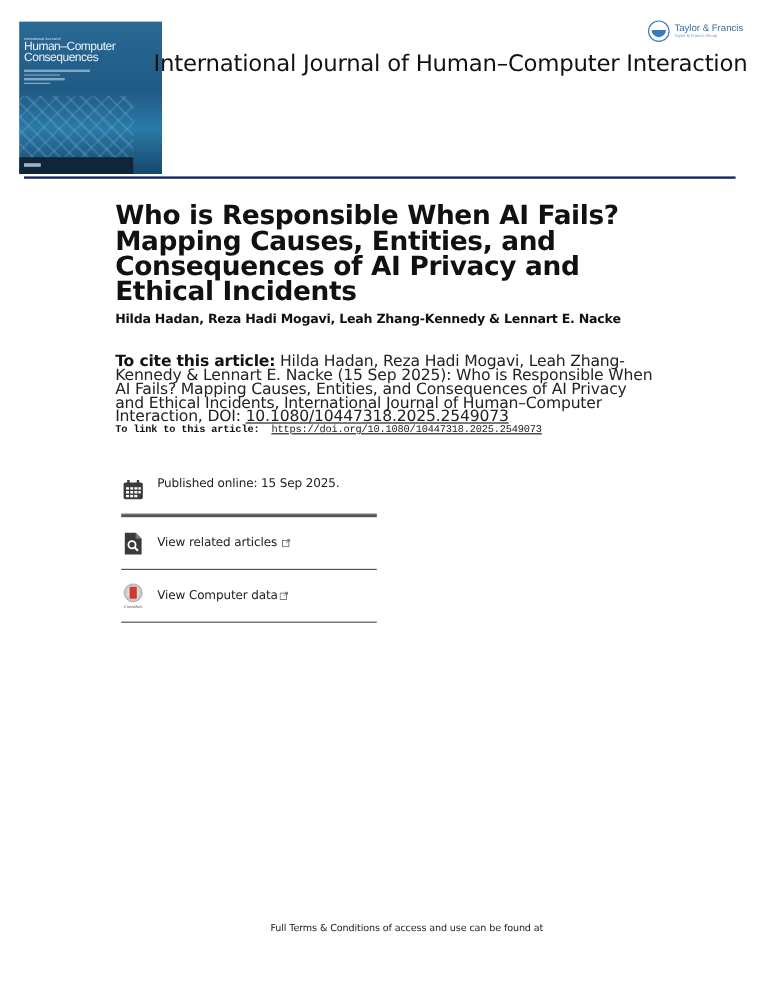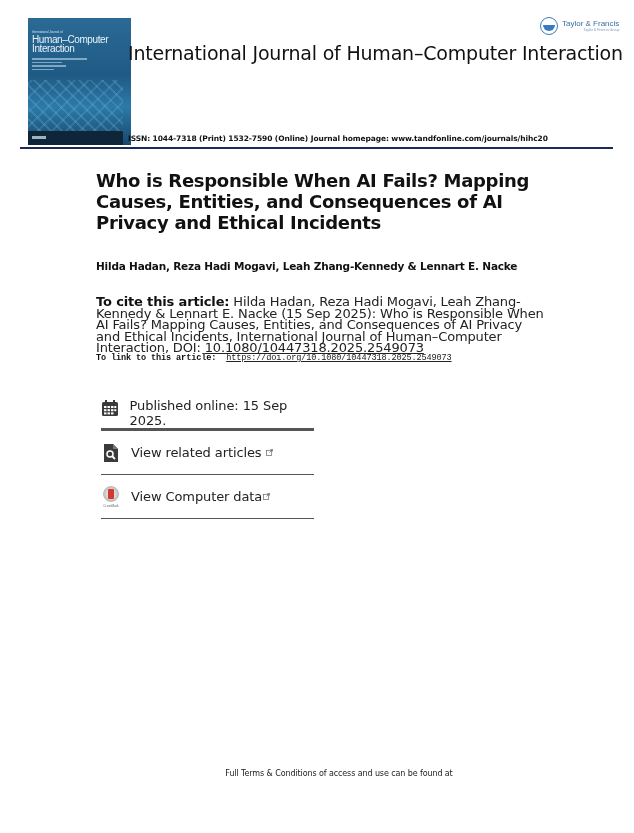--- a/index.html
+++ b/index.html
@@ -5,38 +5,38 @@
   * { margin: 0; padding: 0; box-sizing: border-box; }
   html, body {
     width: 634px; height: 833px; background: #ffffff;
     font-family: "Liberation Sans", "DejaVu Sans", sans-serif;
     color: #1a1a1a; overflow: hidden;
   }
   .page { position: relative; width: 634px; height: 833px; }
 
   
   .cover {
-    position: absolute; left: 28px; top: 18px; width: 103px; height: 127px;
+    position: absolute; left: 16px; top: 18px; width: 119px; height: 127px;
     background: linear-gradient(180deg, #2a6a95 0%, #1f5a84 45%, #2b7aa8 70%, #17486c 100%);
     overflow: hidden;
   }
   .cover .c-small { position: absolute; left: 4px; top: 12px; font-size: 3px; color: #cfe3f2; }
   .cover .c-title { position: absolute; left: 4px; top: 17px; font-size: 10px; line-height: 9px; color: #e8f2fa; font-family: "Liberation Sans", sans-serif; letter-spacing: -0.4px; }
   .cover .c-lines { position: absolute; left: 4px; top: 40px; width: 60px; }
   .cover .c-lines div { height: 1.5px; background: #a9c8de; margin-bottom: 2px; opacity: .7; }
   .cover .c-pattern {
     position: absolute; left: 0; top: 62px; width: 95px; height: 52px;
     background:
       repeating-linear-gradient(45deg, rgba(120,180,220,0.25) 0 2px, transparent 2px 8px),
       repeating-linear-gradient(-45deg, rgba(120,180,220,0.2) 0 2px, transparent 2px 10px);
   }
   .cover .c-bottom { position: absolute; left: 0; bottom: 0; width: 95px; height: 14px; background: #0f2638; }
   .cover .c-bottom span { position: absolute; left: 4px; top: 5px; width: 14px; height: 3px; background: #9fb3c2; }
 
-  .tf-logo { position: absolute; left: 540px; top: 17px; display: flex; align-items: center; text-align: right; }
+  .tf-logo { position: absolute; left: 540px; top: 17px; display: flex; align-items: center; }
   .tf-logo .ring {
     width: 18px; height: 18px; border-radius: 50%; border: 1.5px solid #3a7bbf;
     position: relative; overflow: hidden;
   }
   .tf-logo .ring::after {
     content: ""; position: absolute; left: 2px; right: 2px; bottom: 3px; height: 6px;
     background: #3a7bbf; border-radius: 0 0 6px 6px;
   }
   .tf-logo .txt { margin-left: 4px; }
   .tf-logo .name { font-size: 8px; color: #3a6fa8; line-height: 9px; }
@@ -49,56 +49,56 @@
   .issn-line {
     position: absolute; left: 128px; top: 134px; font-size: 7.5px; color: #111;
     font-family: "DejaVu Sans", sans-serif; font-weight: bold; letter-spacing: -0.1px;
   }
   .header-rule { position: absolute; left: 20px; top: 147px; width: 593px; height: 2px; background: #1c2a5a; }
 
   
   .article-title {
     position: absolute; left: 96px; top: 170px; width: 450px;
     font-family: "DejaVu Sans", sans-serif; font-weight: bold;
-    font-size: 18px; line-height: 21px; color: #111; letter-spacing: -0.3px;
+    font-size: 22px; line-height: 21px; color: #111; letter-spacing: -0.3px;
   }
   .authors {
     position: absolute; left: 96px; top: 260px; font-family: "DejaVu Sans", sans-serif;
     font-weight: bold; font-size: 10.5px; color: #111; letter-spacing: -0.2px;
   }
   .cite {
     position: absolute; left: 96px; top: 296px; width: 450px;
     font-family: "DejaVu Sans", sans-serif; font-size: 13px; line-height: 11.5px; color: #222; letter-spacing: -0.15px;
   }
   .cite b, .linkline b { font-weight: bold; color: #111; }
   .cite a, .linkline a { color: #222; text-decoration: underline; }
   .linkline {
     position: absolute; left: 96px; top: 353px;
     font-family: Liberation Mono, monospace; font-size: 8.6px; color: #222; letter-spacing: -0.15px;
   }
 
   
   .info-list { position: absolute; left: 101px; top: 398px; width: 213px; }
   .info-item { position: relative; height: 43px; display: flex; align-items: center; }
   .info-item .icon { width: 20px; height: 20px; margin-right: 10px; display: flex; align-items: center; justify-content: center; }
-  .info-item .label { font-family: "DejaVu Sans", sans-serif; font-size: 13px; color: #222; letter-spacing: -0.1px; }
+  .info-item .label { font-family: "DejaVu Sans", sans-serif; font-size: 10px; color: #222; letter-spacing: -0.1px; }
   .info-item .ext { margin-left: 4px; width: 7px; height: 7px; display: inline-block; }
   .info-rule { height: 1px; background: #555; }
   .info-item.first { height: 30px; align-items: flex-start; }
 </style>
 </head>
 <body>
 
 <div class="page">
 
   <div class="cover">
     <div class="c-small">International Journal of</div>
     <div class="c-title">
       <div>Human–Computer</div>
-      <div>Interaction</div>
+      <div>Consequences</div>
     </div>
     <div class="c-lines">
         <div style="width:55px"></div>
         <div style="width:30px"></div>
         <div style="width:34px"></div>
         <div style="width:22px"></div>
       </div>
     <div class="c-pattern"></div>
     <div class="c-bottom">
         <span></span>
@@ -107,21 +107,20 @@
 
   <div class="tf-logo">
     <div class="ring"></div>
     <div class="txt">
       <div class="name">Taylor &amp; Francis</div>
       <div class="sub">Taylor &amp; Francis Group</div>
     </div>
   </div>
 
   <div class="journal-title">International Journal of Human–Computer Interaction</div>
-  <div class="issn-line">ISSN: 1044-7318 (Print) 1532-7590 (Online) Journal homepage: www.tandfonline.com/journals/hihc20</div>
   <div class="header-rule"></div>
 
   <h1 class="article-title">Who is Responsible When AI Fails? Mapping Causes, Entities, and Consequences of AI Privacy and Ethical Incidents</h1>
   <div class="authors">Hilda Hadan, Reza Hadi Mogavi, Leah Zhang-Kennedy &amp; Lennart E. Nacke</div>
 
   <div class="cite">
     <b>To cite this article:</b><span> Hilda Hadan, Reza Hadi Mogavi, Leah Zhang-Kennedy &amp; Lennart E. Nacke (15 Sep 2025): Who is Responsible When AI Fails? Mapping Causes, Entities, and Consequences of AI Privacy and Ethical Incidents, International Journal of Human–Computer Interaction, DOI: </span><a>10.1080/10447318.2025.2549073</a>
   </div>
 
   <div class="linkline">

